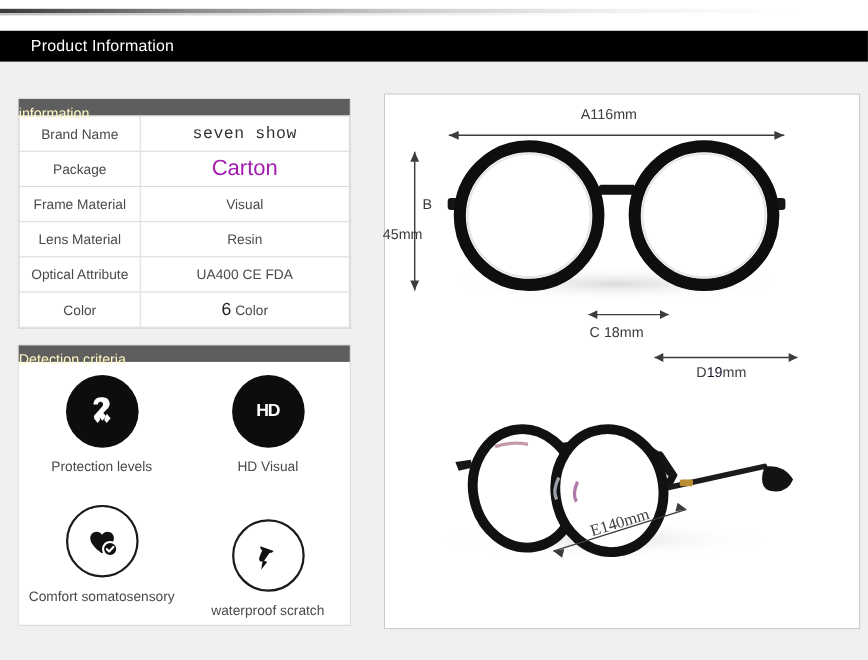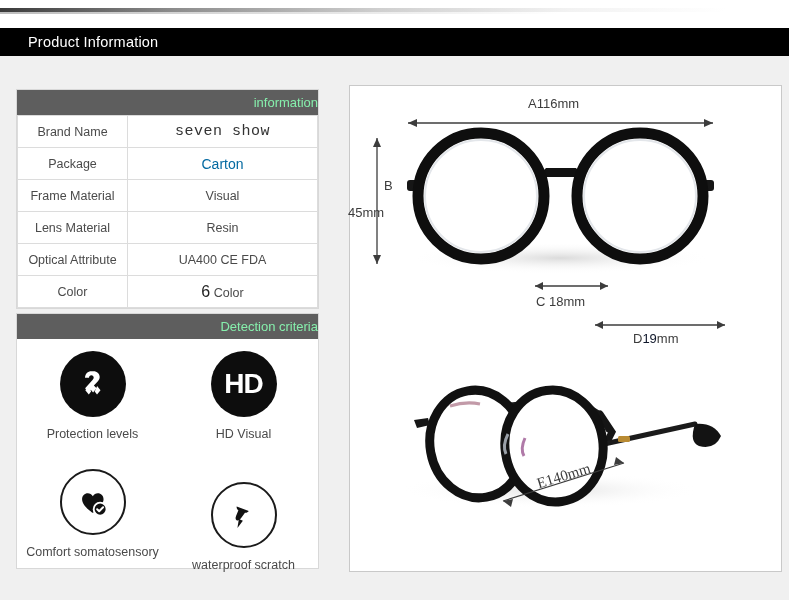--- a/index.html
+++ b/index.html
@@ -36,33 +36,33 @@
     white-space: nowrap;
   }
 
   
   .info-panel {
     position: absolute; left: 16px; top: 89px; width: 303px;
     background: #ffffff;
     border: 1px solid #d8d8d8;
   }
   .panel-head {
-    height: 25px; line-height: 25px; text-align: right;
-    background: #5e5e5e; color: #86efac; font-size: 13px;
+    height: 15px; line-height: 25px; text-align: left;
+    background: #5e5e5e; color: #fef9c3; font-size: 13px;
   }
   table.info { width: 100%; border-collapse: collapse; }
   table.info td {
     border: 1px solid #dcdcdc;
     height: 32px; text-align: center; font-size: 12.5px; color: #555;
     padding: 0 4px;
   }
   table.info td.k { width: 110px; color: #4a4a4a; }
   table.info td.v { color: #4a4a4a; }
   .brandval { font-family: "Liberation Mono", monospace; font-size: 15px; color: #333; letter-spacing: .5px; }
-  .redval { color: #0369a1; font-size: 14px; }
+  .redval { color: #a21caf; font-size: 20px; }
   .six { font-size: 16px; color: #222; }
 
   
   .det-panel {
     position: absolute; left: 16px; top: 313px; width: 303px; height: 256px;
     background: #ffffff; border: 1px solid #d8d8d8;
   }
   .det-grid {
     position: relative; width: 100%; height: 231px;
   }
@@ -73,21 +73,21 @@
   .crit-1 { left: 151px; top: 12px; }
   .crit-2 { left: 0;   top: 130px; }
   .crit-3 { left: 151px; top: 143px; }
   .badge {
     width: 66px; height: 66px; border-radius: 50%;
     margin: 0 auto 10px auto;
     display: flex; align-items: center; justify-content: center;
   }
   .badge.filled { background: #0d0d0d; }
   .badge.outline { background: #ffffff; border: 2px solid #1a1a1a; }
-  .hd-text { color: #fff; font-size: 28px; font-weight: bold; letter-spacing: -1px; font-family: "Liberation Sans", sans-serif; }
+  .hd-text { color: #fff; font-size: 16px; font-weight: bold; letter-spacing: -1px; font-family: "Liberation Sans", sans-serif; }
   .crit-label { font-size: 12.5px; color: #4a4a4a; white-space: nowrap; }
   .crit-2 .crit-label, .crit-3 .crit-label { font-size: 12.5px; }
 
   
   .img-panel {
     position: absolute; left: 349px; top: 85px; width: 433px; height: 487px;
     background: #ffffff; border: 1px solid #c9c9c9;
   }
   .shot { position: absolute; left: 0; width: 100%; }
   .shot-top { top: 0; height: 270px; }

